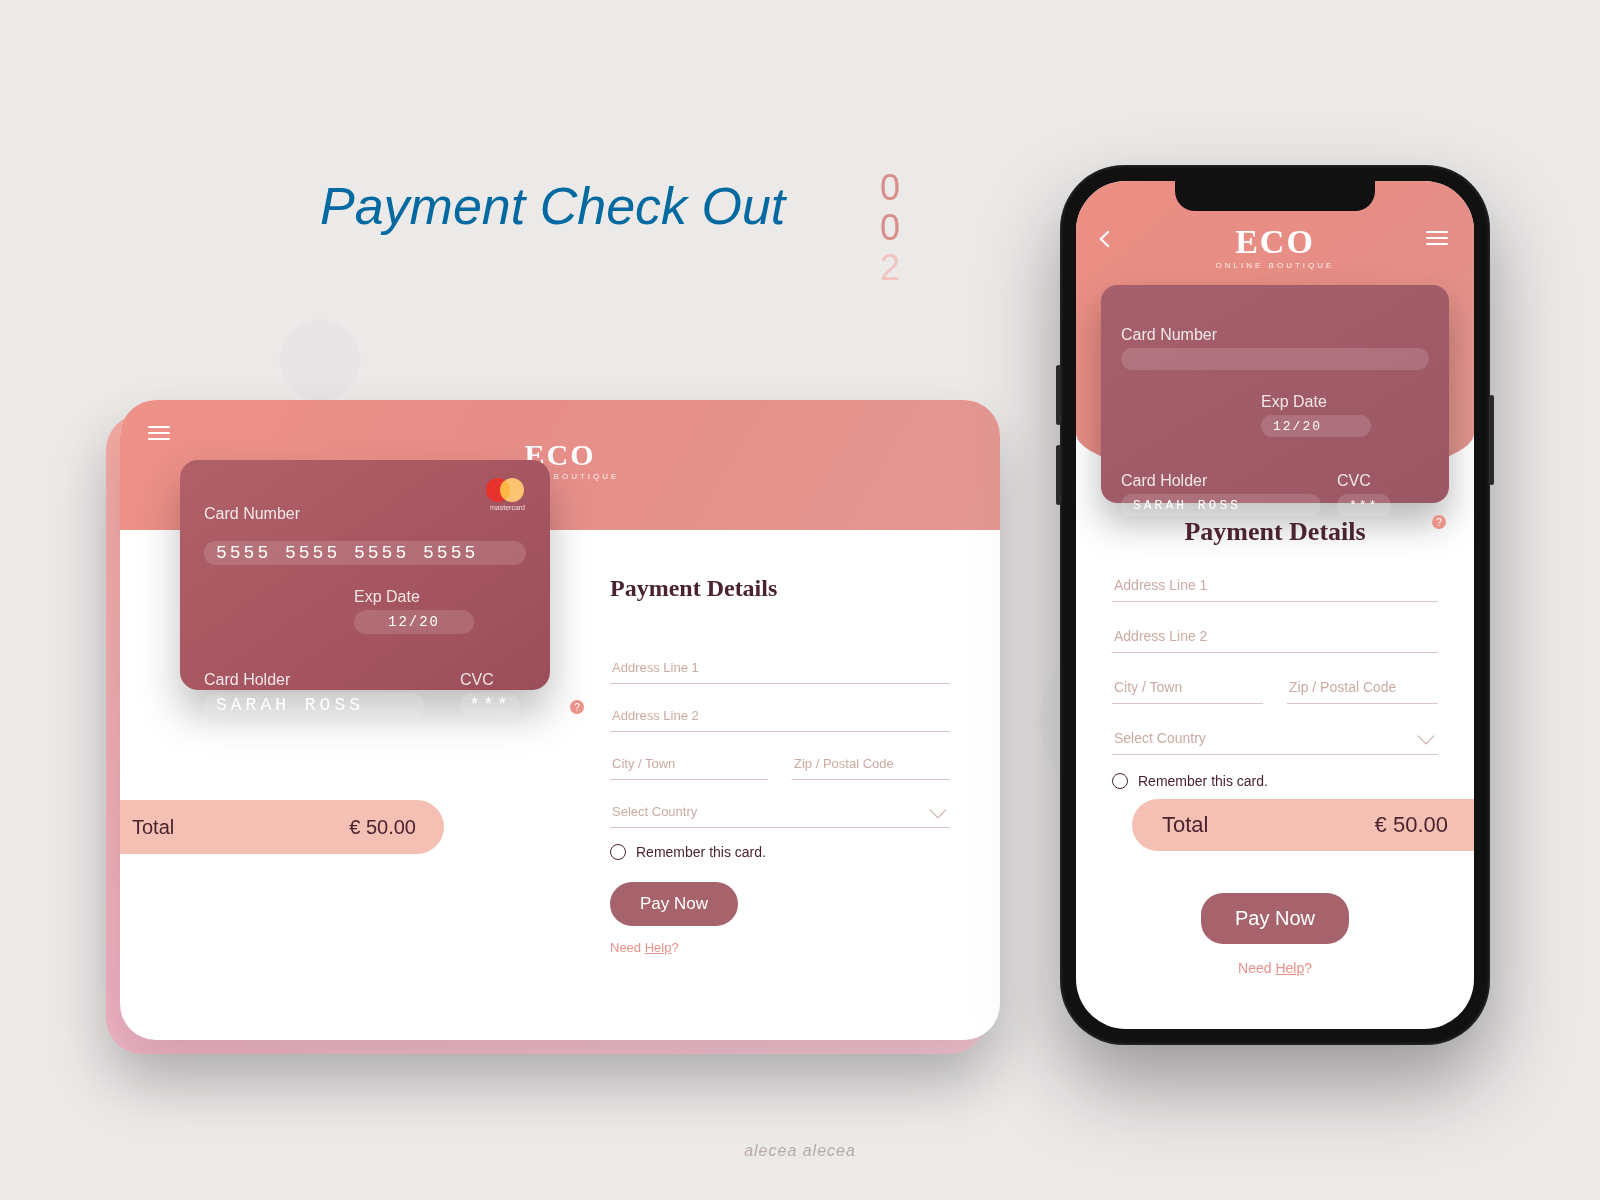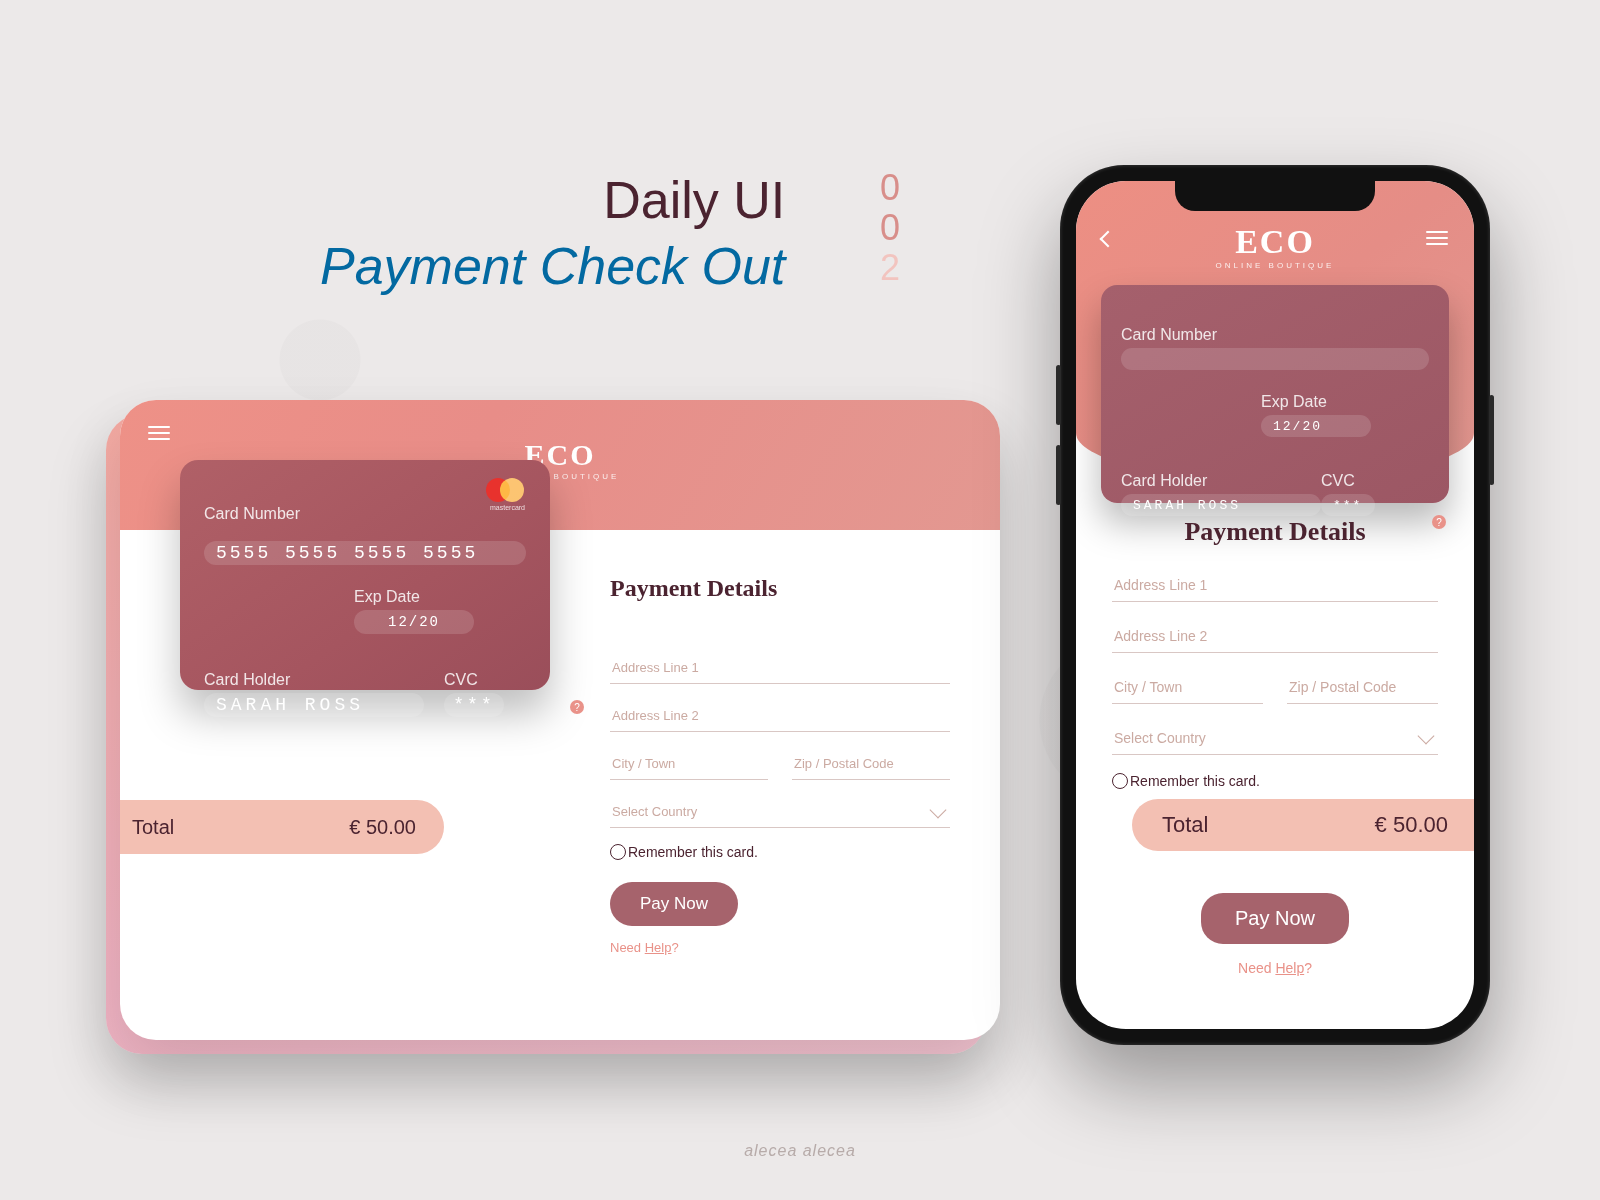--- a/index.html
+++ b/index.html
@@ -60,21 +60,21 @@
     box-shadow: 0 24px 40px rgba(0,0,0,.25);
     color: #fff; padding: 22px 24px;
   }
   .mc { position: absolute; top: 18px; right: 20px; width: 44px; height: 28px; }
   .mc .c1, .mc .c2 { position: absolute; width: 24px; height: 24px; border-radius: 50%; top: 0; }
   .mc .c1 { background: #e8322d; left: 0; }
   .mc .c2 { background: #f5a61d; left: 14px; mix-blend-mode: screen; }
   .mc-txt { position: absolute; top: 26px; left: 4px; font-size: 7px; color: #fff; opacity: .8; }
   .card-label { font-size: 16px; opacity: .85; font-weight: 400; margin-top: 23px; }
   .card-field { background: rgba(255,255,255,.14); border-radius: 12px; height: 24px; display: flex; align-items: center; padding: 0 12px; font-family: "Courier New", monospace; letter-spacing: 3px; font-size: 18px; margin-top: 4px; }
-  .card-row { display: flex; align-items: flex-end; }
+  .card-row { display: flex; gap: 16px; align-items: flex-end; }
   .card .num { margin-top: 18px; }
   .card .exp-wrap { margin-top: 14px; margin-left: 150px; width: 120px; }
   .card .exp-wrap .card-field { letter-spacing: 2px; font-size: 14px; justify-content: center; }
   .card .bottom { margin-top: 14px; }
   .card .holder .card-field { width: 220px; letter-spacing: 4px; }
   .card .cvc { margin-left: 20px; }
   .card .cvc .card-field { width: 60px; justify-content: center; letter-spacing: 3px; }
 
   .qmark { position: absolute; width: 14px; height: 14px; border-radius: 50%; background: #e99289; color: #fff; font-size: 10px; display: flex; align-items: center; justify-content: center; cursor: pointer; }
   .canvas .qmark { top: 300px; left: 450px; }
@@ -94,21 +94,21 @@
   .inp {
     display: block; width: 100%; border: none; border-bottom: 1px solid #d9c7c4;
     font-size: 13px; color: #bfa6a0; padding: 8px 2px; background: transparent;
     margin-bottom: 16px; outline: none; font-style: normal;
   }
   .inp::placeholder { color: #cbaaa2; }
   .row2 { display: flex; gap: 24px; }
   .row2 .inp { flex: 1; }
   .select-row { position: relative; }
   .chev { position: absolute; right: 6px; top: 8px; width: 12px; height: 12px; border-right: 1.5px solid #cbaaa2; border-bottom: 1.5px solid #cbaaa2; transform: rotate(45deg); pointer-events: none; }
-  .remember { display: flex; align-items: center; gap: 2px; color: #4b2330; font-size: 14px; margin-top: 8px; cursor: pointer; }
+  .remember { display: flex; align-items: center; gap: 10px; color: #4b2330; font-size: 14px; margin-top: 8px; cursor: pointer; }
   .remember .circ { width: 16px; height: 16px; border: 1.5px solid #4b2330; border-radius: 50%; }
   .pay-btn {
     margin-top: 22px; background: #a6636c; color: #fff; border: none;
     border-radius: 22px; padding: 12px 30px; font-size: 17px; cursor: pointer;
   }
   .help { margin-top: 14px; font-size: 13px; color: #e99289; }
   .help u { text-decoration: underline; cursor: pointer; }
 
   
   .phone {
@@ -170,21 +170,20 @@
   .p-center { text-align: center; margin-top: 20px; }
   .p-center .pay-btn { font-size: 20px; padding: 14px 34px; }
   .p-center .help { font-size: 14px; margin-top: 16px; }
 
   .credit { position: absolute; bottom: 40px; left: 50%; transform: translateX(-50%); color: #b7aba9; font-style: italic; font-size: 16px; letter-spacing: 1px; }
 </style>
 </head>
 <body>
 
 <div class="hero">
-  <div class="hero-l1">Daily UI</div>
   <div class="hero-l2">Payment Check Out</div>
 </div>
 <div class="hero-num">
   <span class="n0">0</span>
   <span class="n0">0</span>
   <span class="n2">2</span>
 </div>
 
 <div class="canvas-wrap">
   <div class="canvas-back"></div>

